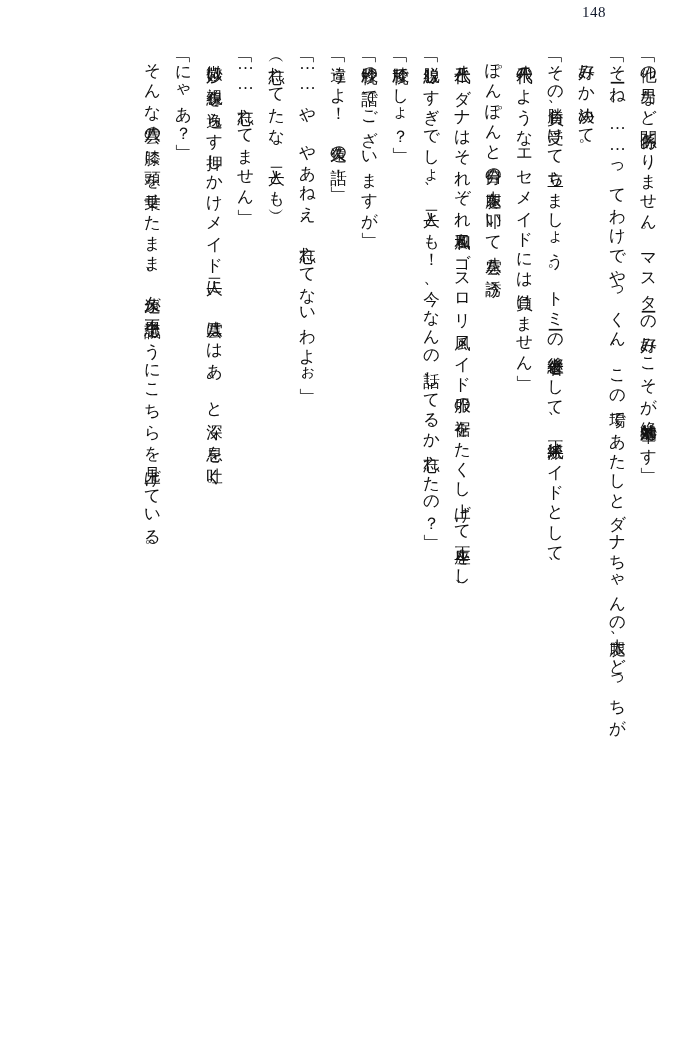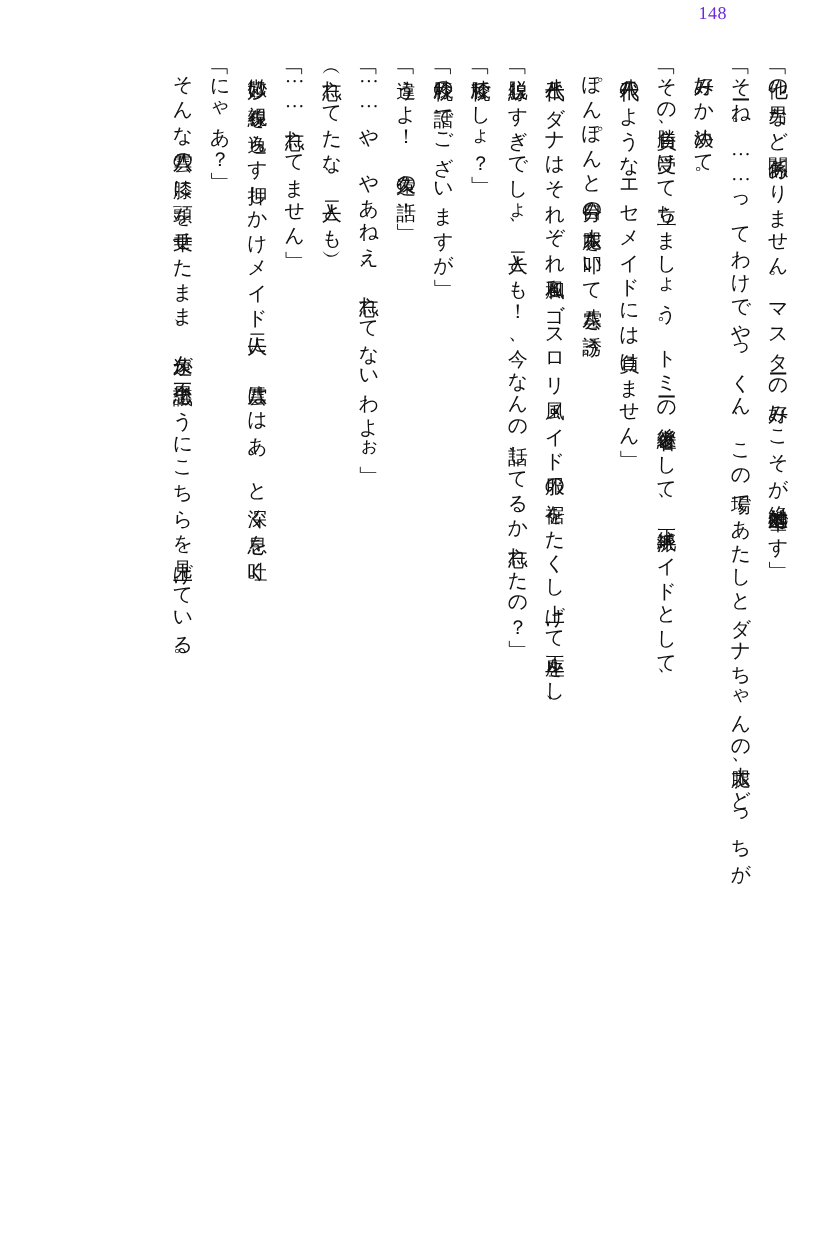--- a/index.html
+++ b/index.html
@@ -20,21 +20,21 @@
     width: 690px;
     height: 1050px;
     box-sizing: border-box;
   }
   .page-number {
     position: absolute;
     top: 4px;
     right: 84px;
     font-size: 15px;
     letter-spacing: 0.5px;
-    color: #6d28d9;
+    color: #0f172a;
   }
   .body-text {
     position: absolute;
     top: 52px;
     right: 26px;
     left: 26px;
     bottom: 40px;
     display: flex;
     flex-direction: row-reverse;
     align-items: flex-start;

